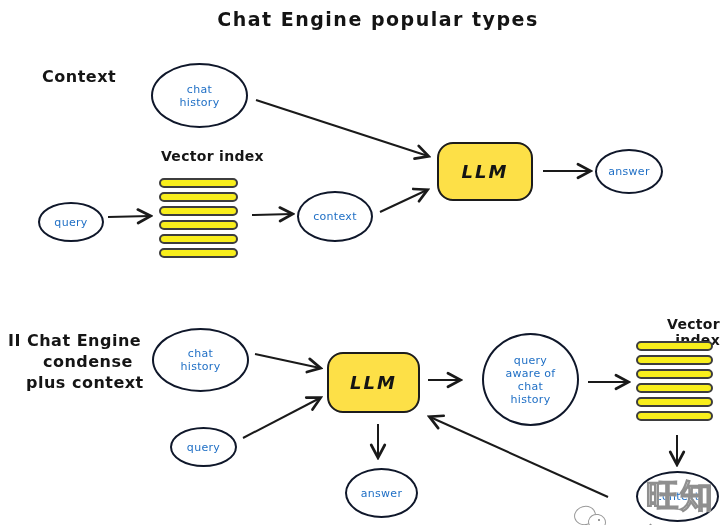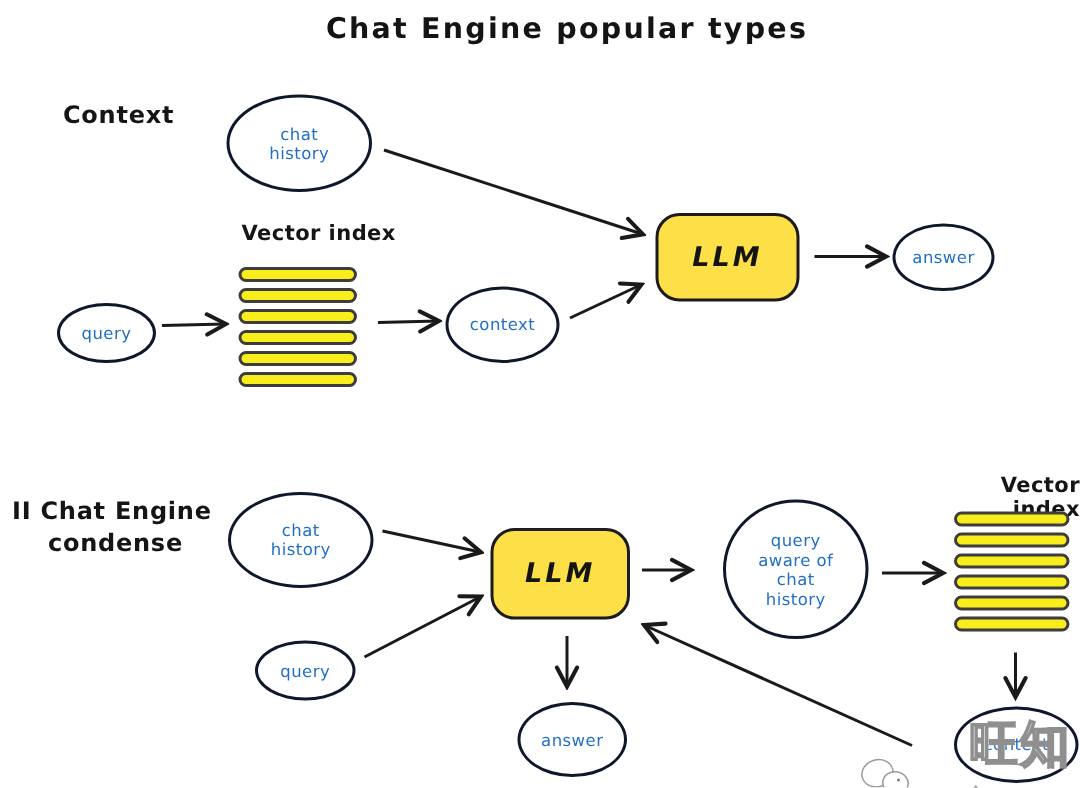--- a/index.html
+++ b/index.html
@@ -10,21 +10,21 @@
   .abs{position:absolute;}
   .title{
     left:0;right:0;top:8px;text-align:center;
     font-size:19px;font-weight:bold;letter-spacing:1.5px;color:#141414;padding-left:36px;
   }
   .section-label{
     font-size:16px;font-weight:bold;letter-spacing:0.5px;color:#151515;line-height:21px;
   }
   .section-label .l2,.section-label .l3{display:block;}
   .sl1 .l2{margin-left:30px;}
-  .sl2 .l2{margin-left:24px;}
+  .sl2 .l2{margin-left:24px;text-align:center;}
   .sl2 .l3{margin-left:18px;}
   .node{
     border:2px solid #0f172a;border-radius:50%;
     display:flex;align-items:center;justify-content:center;text-align:center;
     color:#1f6fc5;font-size:11px;line-height:13px;letter-spacing:0.3px;
     background:#ffffff;box-sizing:border-box;
   }
   .node-text{white-space:pre-line;}
   .llm-box{
     border:2.5px solid #1c1c1c;border-radius:16px;background:#fde047;
@@ -90,20 +90,21 @@
   <span>LLM</span>
 </div>
 
 <div class="abs node" style="left:595px;top:149px;width:68px;height:45px;">
   <span class="node-text">answer</span>
 </div>
 
 <div class="abs section-label sl2" style="left:8px;top:330px;">
   <span class="l1">II Chat Engine</span>
   <span class="l2">condense</span>
+  <span class="l3">plus context</span>
 </div>
 
 <div class="abs node" style="left:152px;top:328px;width:97px;height:64px;">
   <span class="node-text">chat
 history</span>
 </div>
 
 <div class="abs node" style="left:170px;top:427px;width:67px;height:40px;">
   <span class="node-text">query</span>
 </div>

